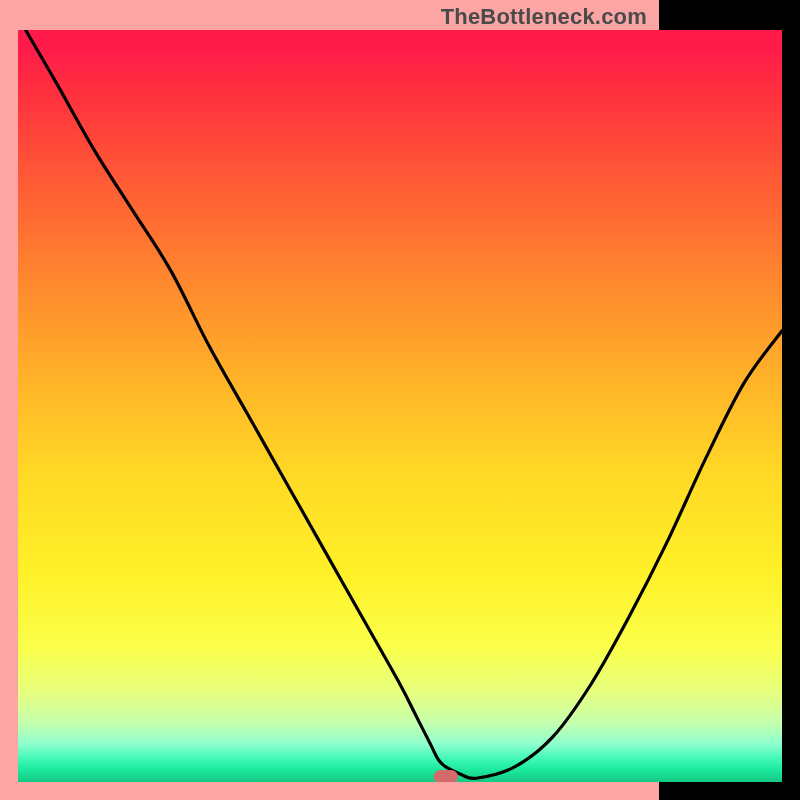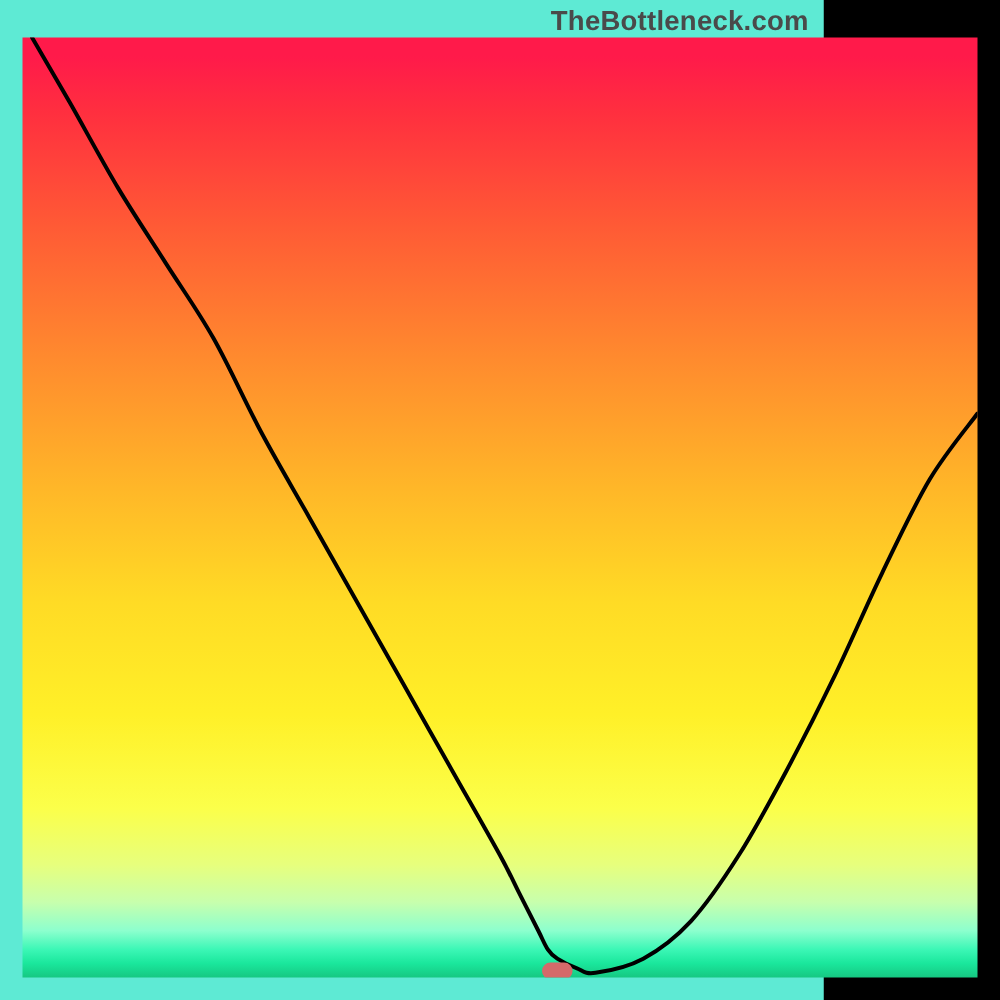--- a/index.html
+++ b/index.html
@@ -8,21 +8,21 @@
     width: 800px;
     height: 800px;
     background: #000000;
     overflow: hidden;
     font-family: Arial, Helvetica, sans-serif;
   }
   .frame {
     position: relative;
     width: 659px;
     height: 800px;
-    background: #5eead4;
+    background: #fca5a5;
   }
   .watermark {
     position: absolute;
     top: 4px;
     right: 12px;
     color: #4a4a4a;
     font-size: 22px;
     font-weight: 600;
     letter-spacing: 0.2px;
     z-index: 10;

